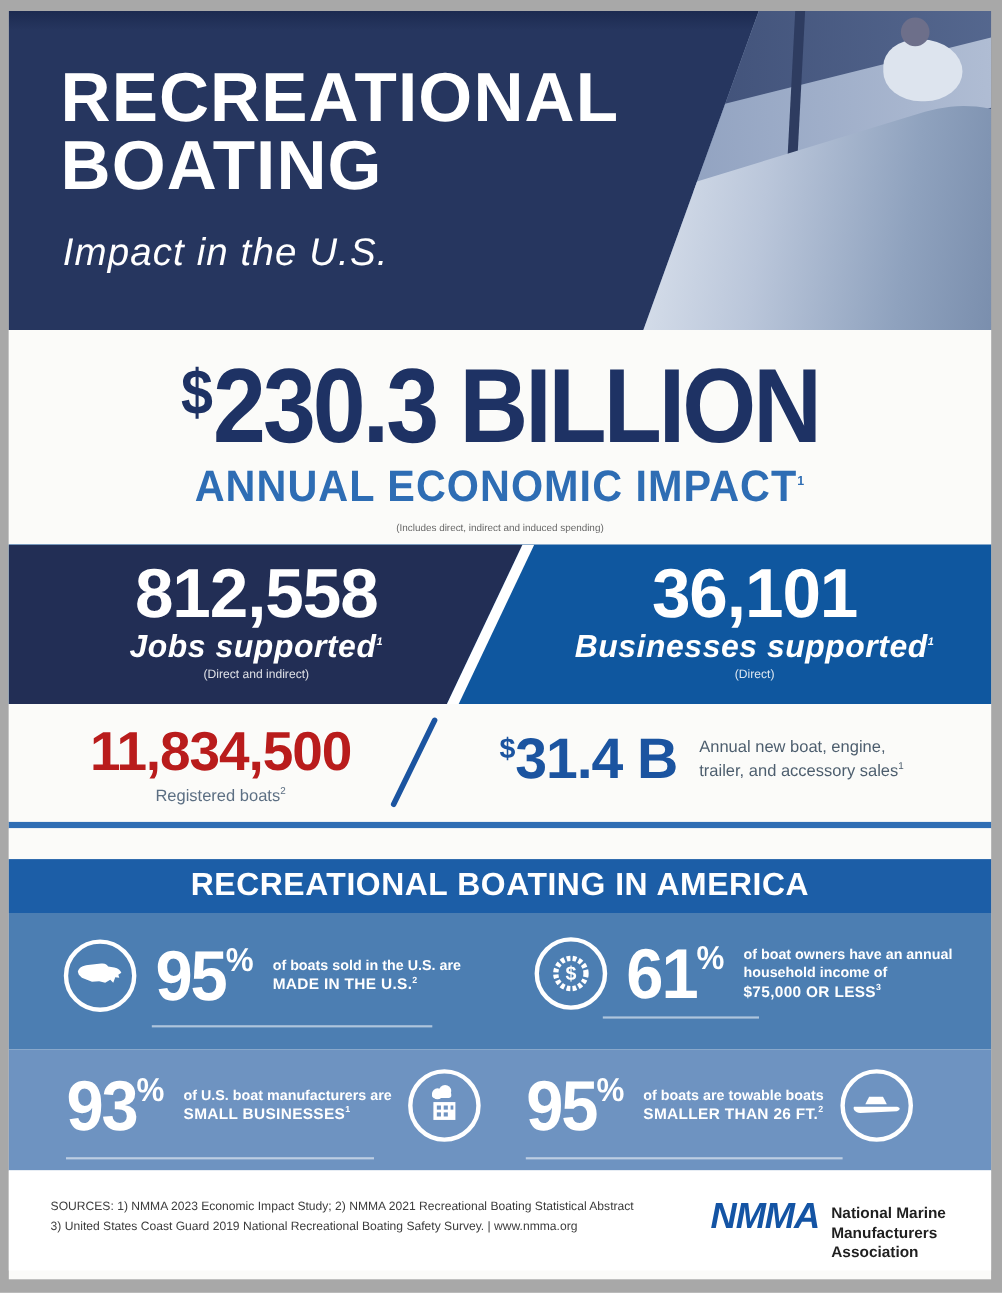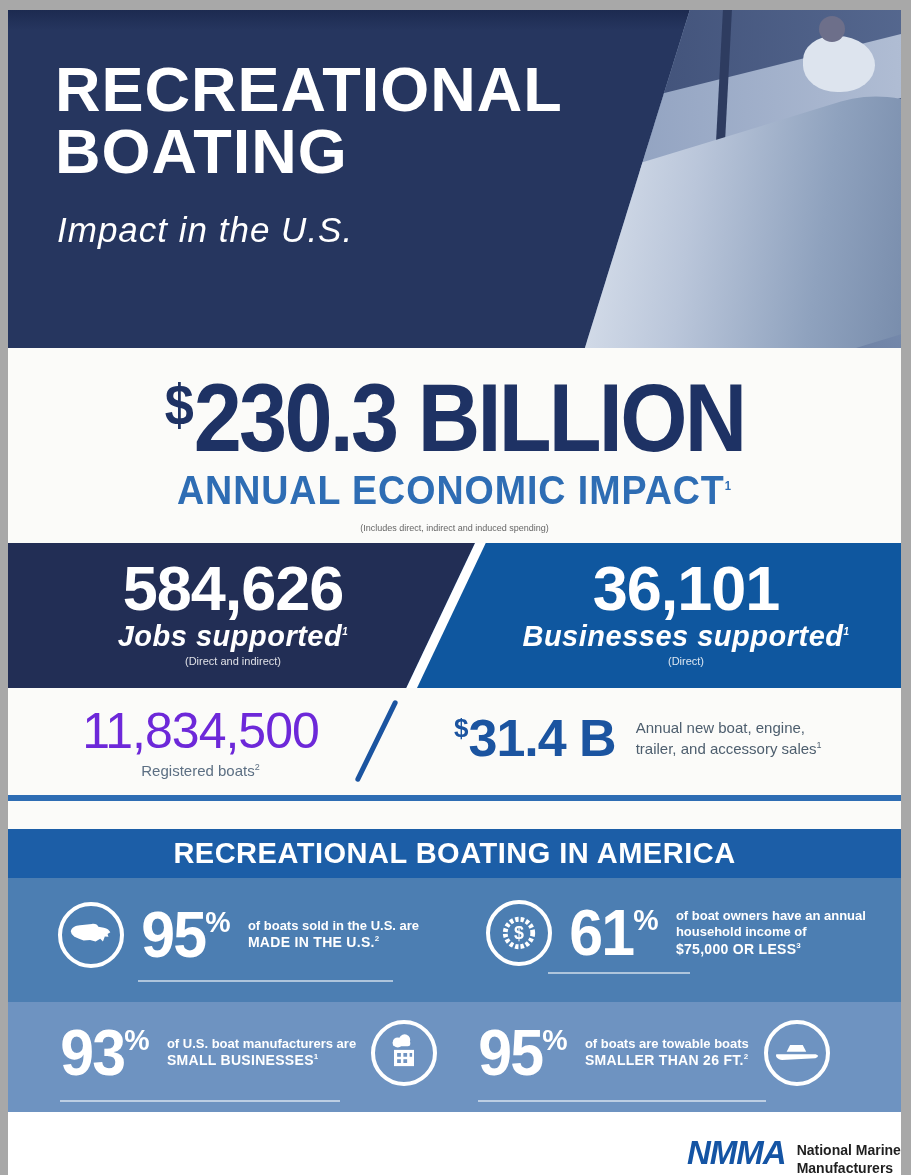--- a/index.html
+++ b/index.html
@@ -5,21 +5,21 @@
   * { margin:0; padding:0; box-sizing:border-box; }
   body { background:#888; }
   .page {
     position:relative; width:911px; height:1175px; overflow:hidden;
     background:#a8a8a8;
     font-family:"Liberation Sans", sans-serif;
   }
   .frame { position:absolute; left:8px; top:10px; width:893px; height:1153px; background:#fbfbf9; }
 
   
-  .hero { position:relative; height:338px; background:linear-gradient(#1c2a50 0%, #26365f 6%, #26365f 100%); overflow:hidden;padding-left:44px; }
+  .hero { position:relative; height:290px; background:linear-gradient(#1c2a50 0%, #26365f 6%, #26365f 100%); overflow:hidden;padding-left:44px; }
   .hero-title1, .hero-title2 {
     position:absolute; left:47px; color:#fff; font-weight:800;
     font-size:63px; line-height:1; letter-spacing:1px;
   }
   .hero-title1 { top:48px; }
   .hero-title2 { top:110px; }
   .hero-sub { position:absolute; left:49px; top:200px; color:#fff; font-style:italic; font-size:35px; font-weight:500; letter-spacing:1px; }
   .hero-photo {
     position:absolute; right:0; top:0; width:330px; height:100%;
     clip-path:polygon(36% 0, 100% 0, 100% 100%, 4.2% 100%);
@@ -56,21 +56,21 @@
   .jobs-block { left:30px; width:390px; }
   .biz-block { left:488px; width:380px; }
   .big-num { font-size:63px; font-weight:800; letter-spacing:-1px; line-height:1; }
   .sup-label { font-style:italic; font-weight:700; font-size:29px; margin-top:0; letter-spacing:.5px; }
   .sup-label sup { font-size:10px; }
   .tiny-note { font-size:11px; margin-top:2px; opacity:.85; }
 
   
   .registered { position:relative; height:107px; background:#fbfbf9; }
   .reg-block { position:absolute; left:40px; top:18px; width:305px; text-align:center; }
-  .reg-num { font-size:50px; font-weight:400; color:#6d28d9; letter-spacing:-1px; line-height:1; }
+  .reg-num { font-size:50px; font-weight:700; color:#b91c1c; letter-spacing:-1px; line-height:1; }
   .reg-label { font-size:15px; color:#5c6f83; margin-top:6px; }
   .reg-label sup { font-size:9px; }
   .slash { position:absolute; left:366px; top:8px; width:5px; height:90px; background:#1b54a0; transform:rotate(26deg); border-radius:3px; }
   .sales-block { position:absolute; left:446px; top:24px; display:flex; }
   .sales-cur { font-size:26px; font-weight:800; color:#1b54a0; margin-top:1px; }
   .sales-num { font-size:52px; font-weight:800; color:#1b54a0; letter-spacing:-1px; line-height:1; }
   .sales-desc { margin-left:20px; margin-top:5px; font-size:15px; color:#4d5e6e; line-height:1.4; }
   .sales-desc sup { font-size:9px; }
 
   .rule { height:6px; background:#2e6db4; }
@@ -92,21 +92,21 @@
   .stat-text .t2 sup { font-size:8px; }
   .stat-underline { position:absolute; height:2px; background:rgba(255,255,255,.55); }
   .stat0 { left:50px; top:24px; }   .stat0 .stat-underline { left:80px; bottom:-14px; width:255px; }
   .stat1 { left:478px; top:22px; } .stat1 .stat-underline { left:62px; bottom:-8px; width:142px; }
   .stat2 { left:50px; top:18px; }  .stat2 .stat-underline { left:2px; bottom:-16px; width:280px; }
   .stat3 { left:468px; top:18px; } .stat3 .stat-underline { left:2px; bottom:-16px; width:288px; }
 
   
   .foot { position:relative; height:91px; background:#fff; }
   .sources { position:absolute; left:38px; top:24px; font-size:11px; color:#3c3c3c; line-height:1.65; }
-  .logo { position:absolute; left:638px; top:24px; display:flex; gap:11px; align-items:flex-start;margin-left:41px; }
+  .logo { position:absolute; left:638px; top:24px; display:flex; gap:11px; align-items:flex-start; }
   .nmma-word { font-size:33px; font-weight:800; font-style:italic; color:#1454a4; letter-spacing:-1px; line-height:1; }
   .logo-name { font-size:14px; font-weight:700; color:#1f1f1f; line-height:1.3; margin-top:5px; }
 </style>
 </head>
 <body>
 
 <div class="page">
   <div class="frame">
 
     <header class="hero">
@@ -130,21 +130,21 @@
           <span class="impact-num">230.3 BILLION</span>
       </div>
       <div class="impact-label"><span>ANNUAL ECONOMIC IMPACT</span><sup>1</sup></div>
       <div class="impact-note">(Includes direct, indirect and induced spending)</div>
     </section>
 
     <section class="supported">
       <div class="sup-navy"></div>
       <div class="sup-stripe"></div>
       <div class="stat-block jobs-block">
-        <div class="big-num">584,626</div>
+        <div class="big-num">812,558</div>
         <div class="sup-label"><span>Jobs supported</span><sup>1</sup></div>
         <div class="tiny-note">(Direct and indirect)</div>
       </div>
       <div class="stat-block biz-block">
         <div class="big-num">36,101</div>
         <div class="sup-label"><span>Businesses supported</span><sup>1</sup></div>
         <div class="tiny-note">(Direct)</div>
       </div>
     </section>
 
@@ -251,20 +251,24 @@
           <svg width="46" height="28" viewBox="0 0 80 44">
             <path fill="#fff" d="M22 20 L28 8 L50 8 L56 20 Z"></path>
             <path fill="#fff" d="M4 24 L70 24 C77 24 79 28 72 31 L14 34 C6 33 2 28 4 24 Z"></path>
           </svg>
         </div>
         <div class="stat-underline"></div>
       </div>
     </div>
 
     <footer class="foot">
+      <div class="sources">
+        <div>SOURCES: 1) NMMA 2023 Economic Impact Study; 2) NMMA 2021 Recreational Boating Statistical Abstract</div>
+        <div>3) United States Coast Guard 2019 National Recreational Boating Safety Survey.   |   www.nmma.org</div>
+      </div>
       <div class="logo">
         <div class="nmma-word">NMMA</div>
         <div class="logo-name">
           <div>National Marine</div>
           <div>Manufacturers Association</div>
         </div>
       </div>
     </footer>
 
   </div>

